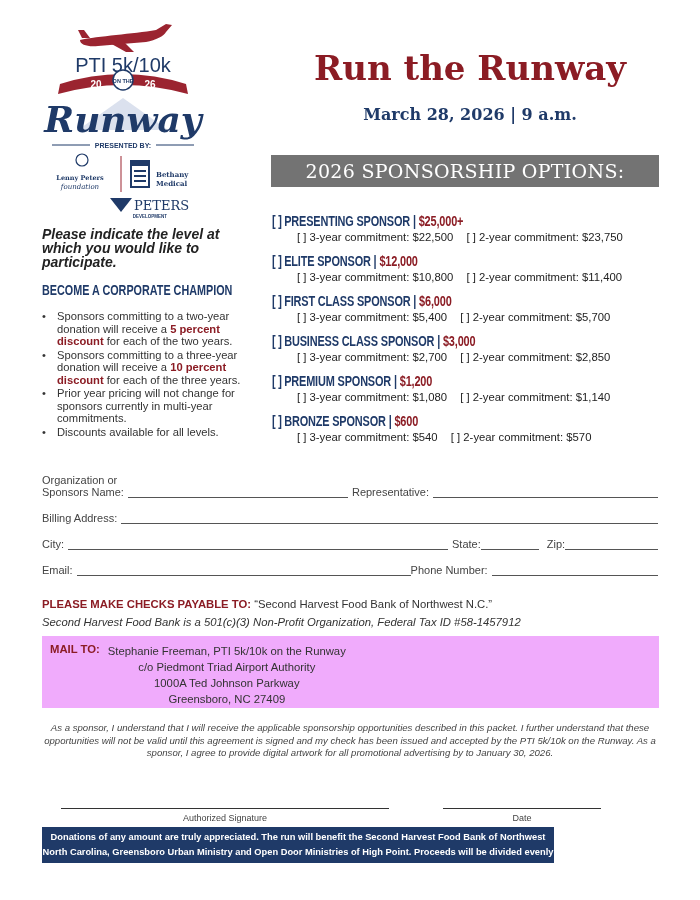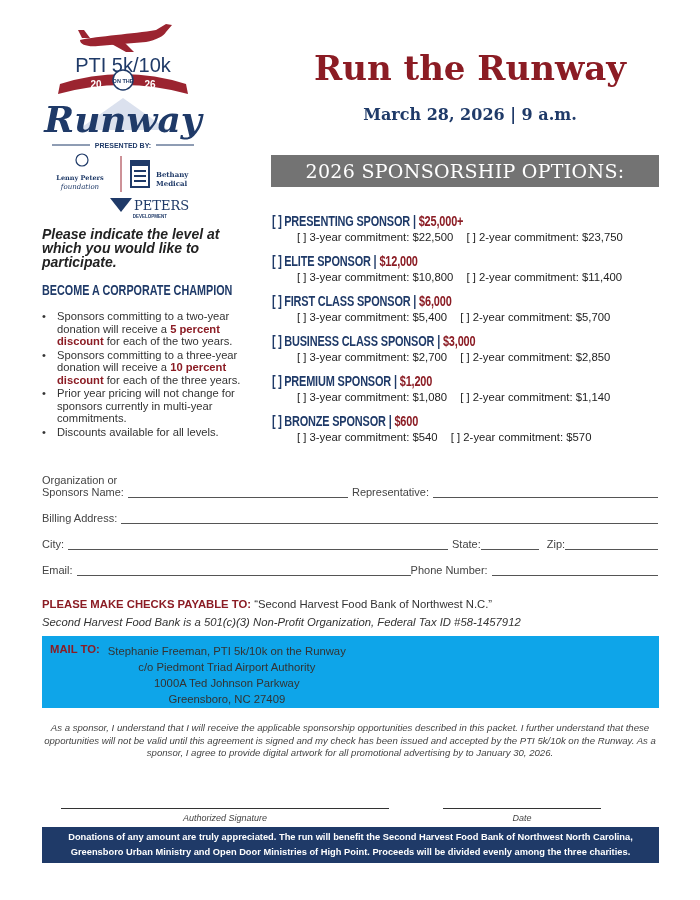--- a/index.html
+++ b/index.html
@@ -46,30 +46,30 @@
   .frow { display: flex; align-items: flex-end; margin-bottom: 14px; white-space: nowrap; }
   .frow .lbl { flex: none; }
   .frow .line { border-bottom: 1px solid #555; height: 11px; margin: 0 4px; }
   .org-lbl { line-height: 12px; }
 
   
   .payable { left: 42px; top: 598px; width: 620px; font-size: 11.3px; color: #333; }
   .payable b { color: #8b1c24; }
   .taxid { left: 42px; top: 616px; width: 620px; font-size: 11.3px; font-style: italic; color: #333; }
 
-  .mailbox { left: 42px; top: 636px; width: 617px; height: 72px; background: #0ea5e9; padding: 7px 8px; font-size: 11.3px; color: #333; display: flex; }
+  .mailbox { left: 42px; top: 636px; width: 617px; height: 72px; background: #f0abfc; padding: 7px 8px; font-size: 11.3px; color: #333; display: flex; }
   .mail-lbl { color: #8b1c24; font-weight: bold; margin-right: 8px; white-space: nowrap; }
   .mail-lines div { line-height: 16px; text-align: center; }
 
   .disclaimer { left: 42px; top: 722px; width: 616px; text-align: center; font-style: italic; font-size: 9.6px; color: #444; line-height: 12.5px; }
 
   .sig-line { top: 808px; border-top: 1px solid #333; }
-  .sig-lbl { top: 813px; font-style: italic; font-size: 9px; color: #444; text-align: center; }
-
-  .footer { left: 42px; top: 827px; width: 617px; height: 36px; background: #1f3a68; color: #fff; font-weight: bold;
+  .sig-lbl { top: 813px; font-size: 9px; color: #444; text-align: center; }
+
+  .footer { left: 42px; top: 827px; width: 512px; height: 36px; background: #1f3a68; color: #fff; font-weight: bold;
     font-size: 9.3px; text-align: center; line-height: 15px; padding-top: 3px; }
 </style>
 </head>
 <body>
 
 <div class="abs logo">
   <svg viewBox="0 0 170 200" xmlns="http://www.w3.org/2000/svg">
 
     <g fill="#9b2430">
       <path d="M42 20 C 60 16, 95 14, 118 10 L 128 4 L 134 5 L 128 12 C 126 16, 118 20, 108 22 L 60 26 C 50 27, 42 25, 42 20 Z"></path>

